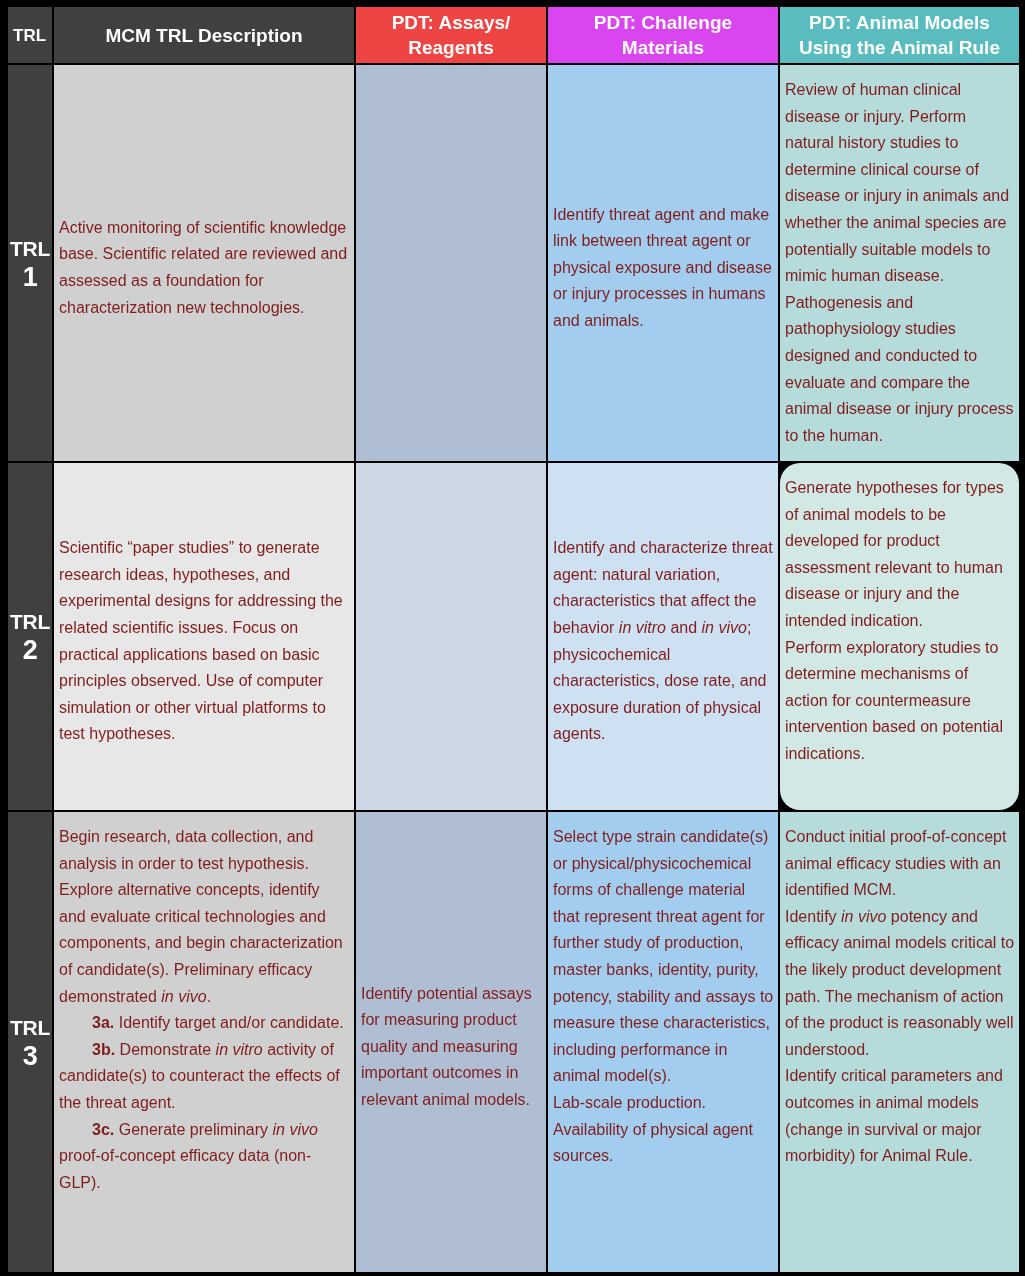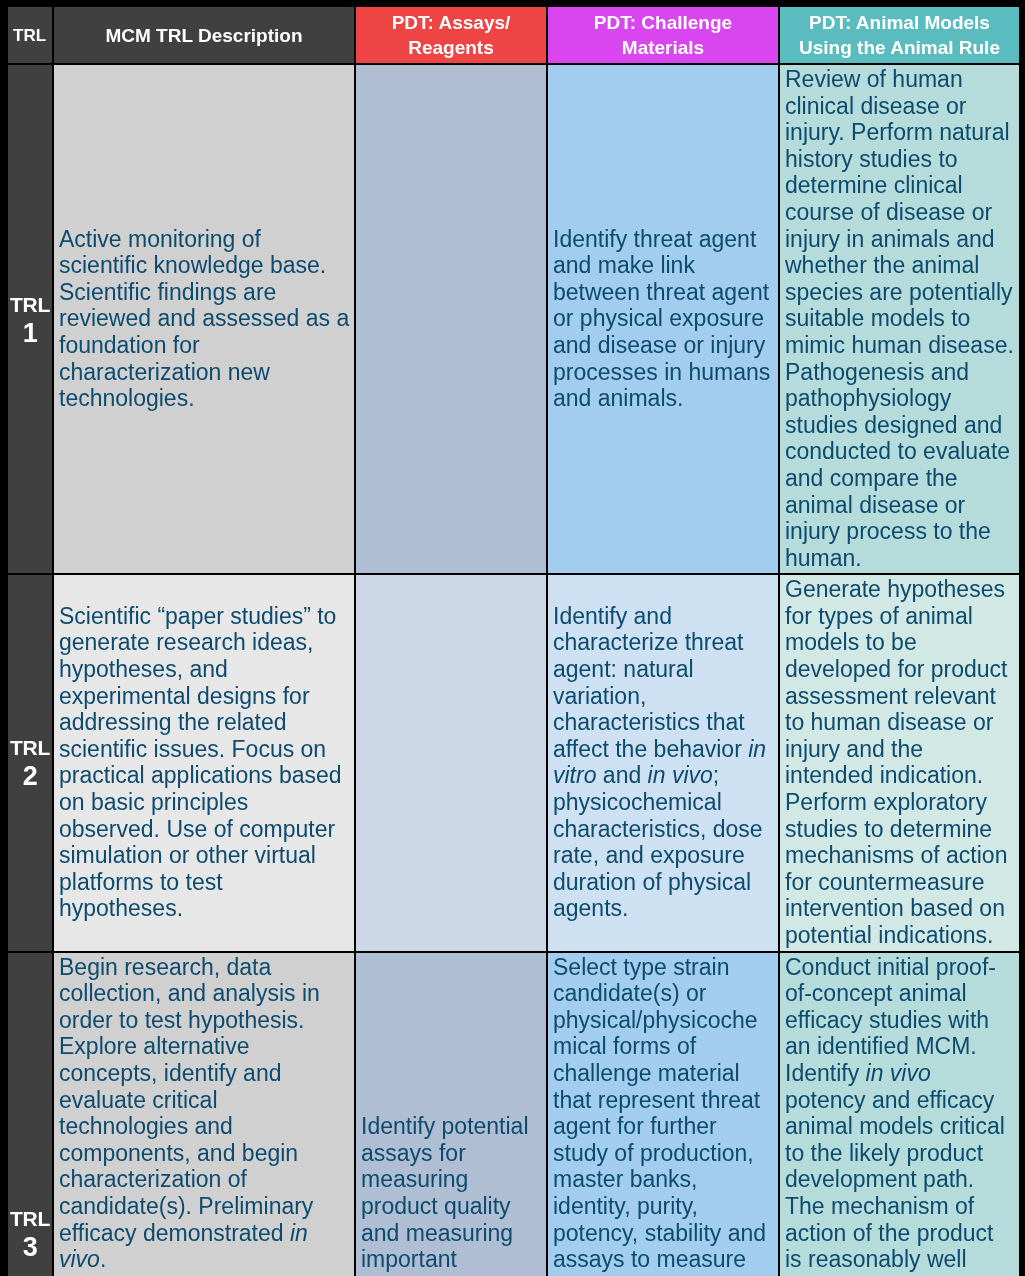--- a/index.html
+++ b/index.html
@@ -58,24 +58,24 @@
     vertical-align: middle;
   }
   th.h-desc  { background: #404040; }
   th.h-assay { background: #ef4444; text-align: center; }
   th.h-chal  { background: #d946ef; }
   th.h-anim  { background: #5bbcbf; text-align: center; }
 
   
   tbody td {
     vertical-align: middle;
-    font-size: 23px;
+    font-size: 16px;
     line-height: 26.6px;
-    color: #0c4a6e;
-    padding: 1px 4px 2px 5px;
+    color: #7f1d1d;
+    padding: 12px 4px 2px 5px;
     box-sizing: border-box;
     word-wrap: break-word;
     hyphens: none;
   }
 
   td.trl-label {
     background: #404040;
     color: #ffffff;
     font-weight: bold;
     font-size: 21px;
@@ -93,21 +93,21 @@
 
   
   .r1 .c-desc-cell  { background: #d0d0d0; }
   .r1 .c-assay-cell { background: #b0bed3; }
   .r1 .c-chal-cell  { background: #a3cdef; }
   .r1 .c-anim-cell  { background: #b5dbda; }
 
   .r2 .c-desc-cell  { background: #e7e7e7; }
   .r2 .c-assay-cell { background: #cdd8e6; }
   .r2 .c-chal-cell  { background: #cde1f3; }
-  .r2 .c-anim-cell  { background: #d2e8e5; }
+  .r2 .c-anim-cell  { background: #d2e8e5; border-radius: 20px; }
 
   .r3 .c-desc-cell  { background: #d0d0d0; }
   .r3 .c-assay-cell { background: #b0bed3; }
   .r3 .c-chal-cell  { background: #a3cdef; }
   .r3 .c-anim-cell  { background: #b5dbda; }
 
   
   tr.r1 { height: 396px; }
   tr.r2 { height: 347px; }
   tr.r3 { height: 460px; }
@@ -140,21 +140,21 @@
       </tr>
     </thead>
     <tbody>
 
       <tr class="r1">
         <td class="trl-label">
           <span class="pre">TRL</span>
           <span class="num">1</span>
         </td>
         <td class="c-desc-cell">
-            <span class="cell-text">Active monitoring of scientific knowledge base. Scientific findings are reviewed and assessed as a foundation for characterization new technologies.</span>
+            <span class="cell-text">Active monitoring of scientific knowledge base. Scientific related are reviewed and assessed as a foundation for characterization new technologies.</span>
           </td>
         <td class="c-assay-cell">
             <span class="cell-text"></span>
           </td>
         <td class="c-chal-cell">
             <span class="cell-text">Identify threat agent and make link between threat agent or physical exposure and disease or injury processes in humans and animals.</span>
           </td>
         <td class="c-anim-cell top-of-cell">
             <span class="cell-text">Review of human clinical disease or injury. Perform natural history studies to determine clinical course of disease or injury in animals and whether the animal species are potentially suitable models to mimic human disease. Pathogenesis and pathophysiology studies designed and conducted to evaluate and compare the animal disease or injury process to the human.</span>
           </td>

